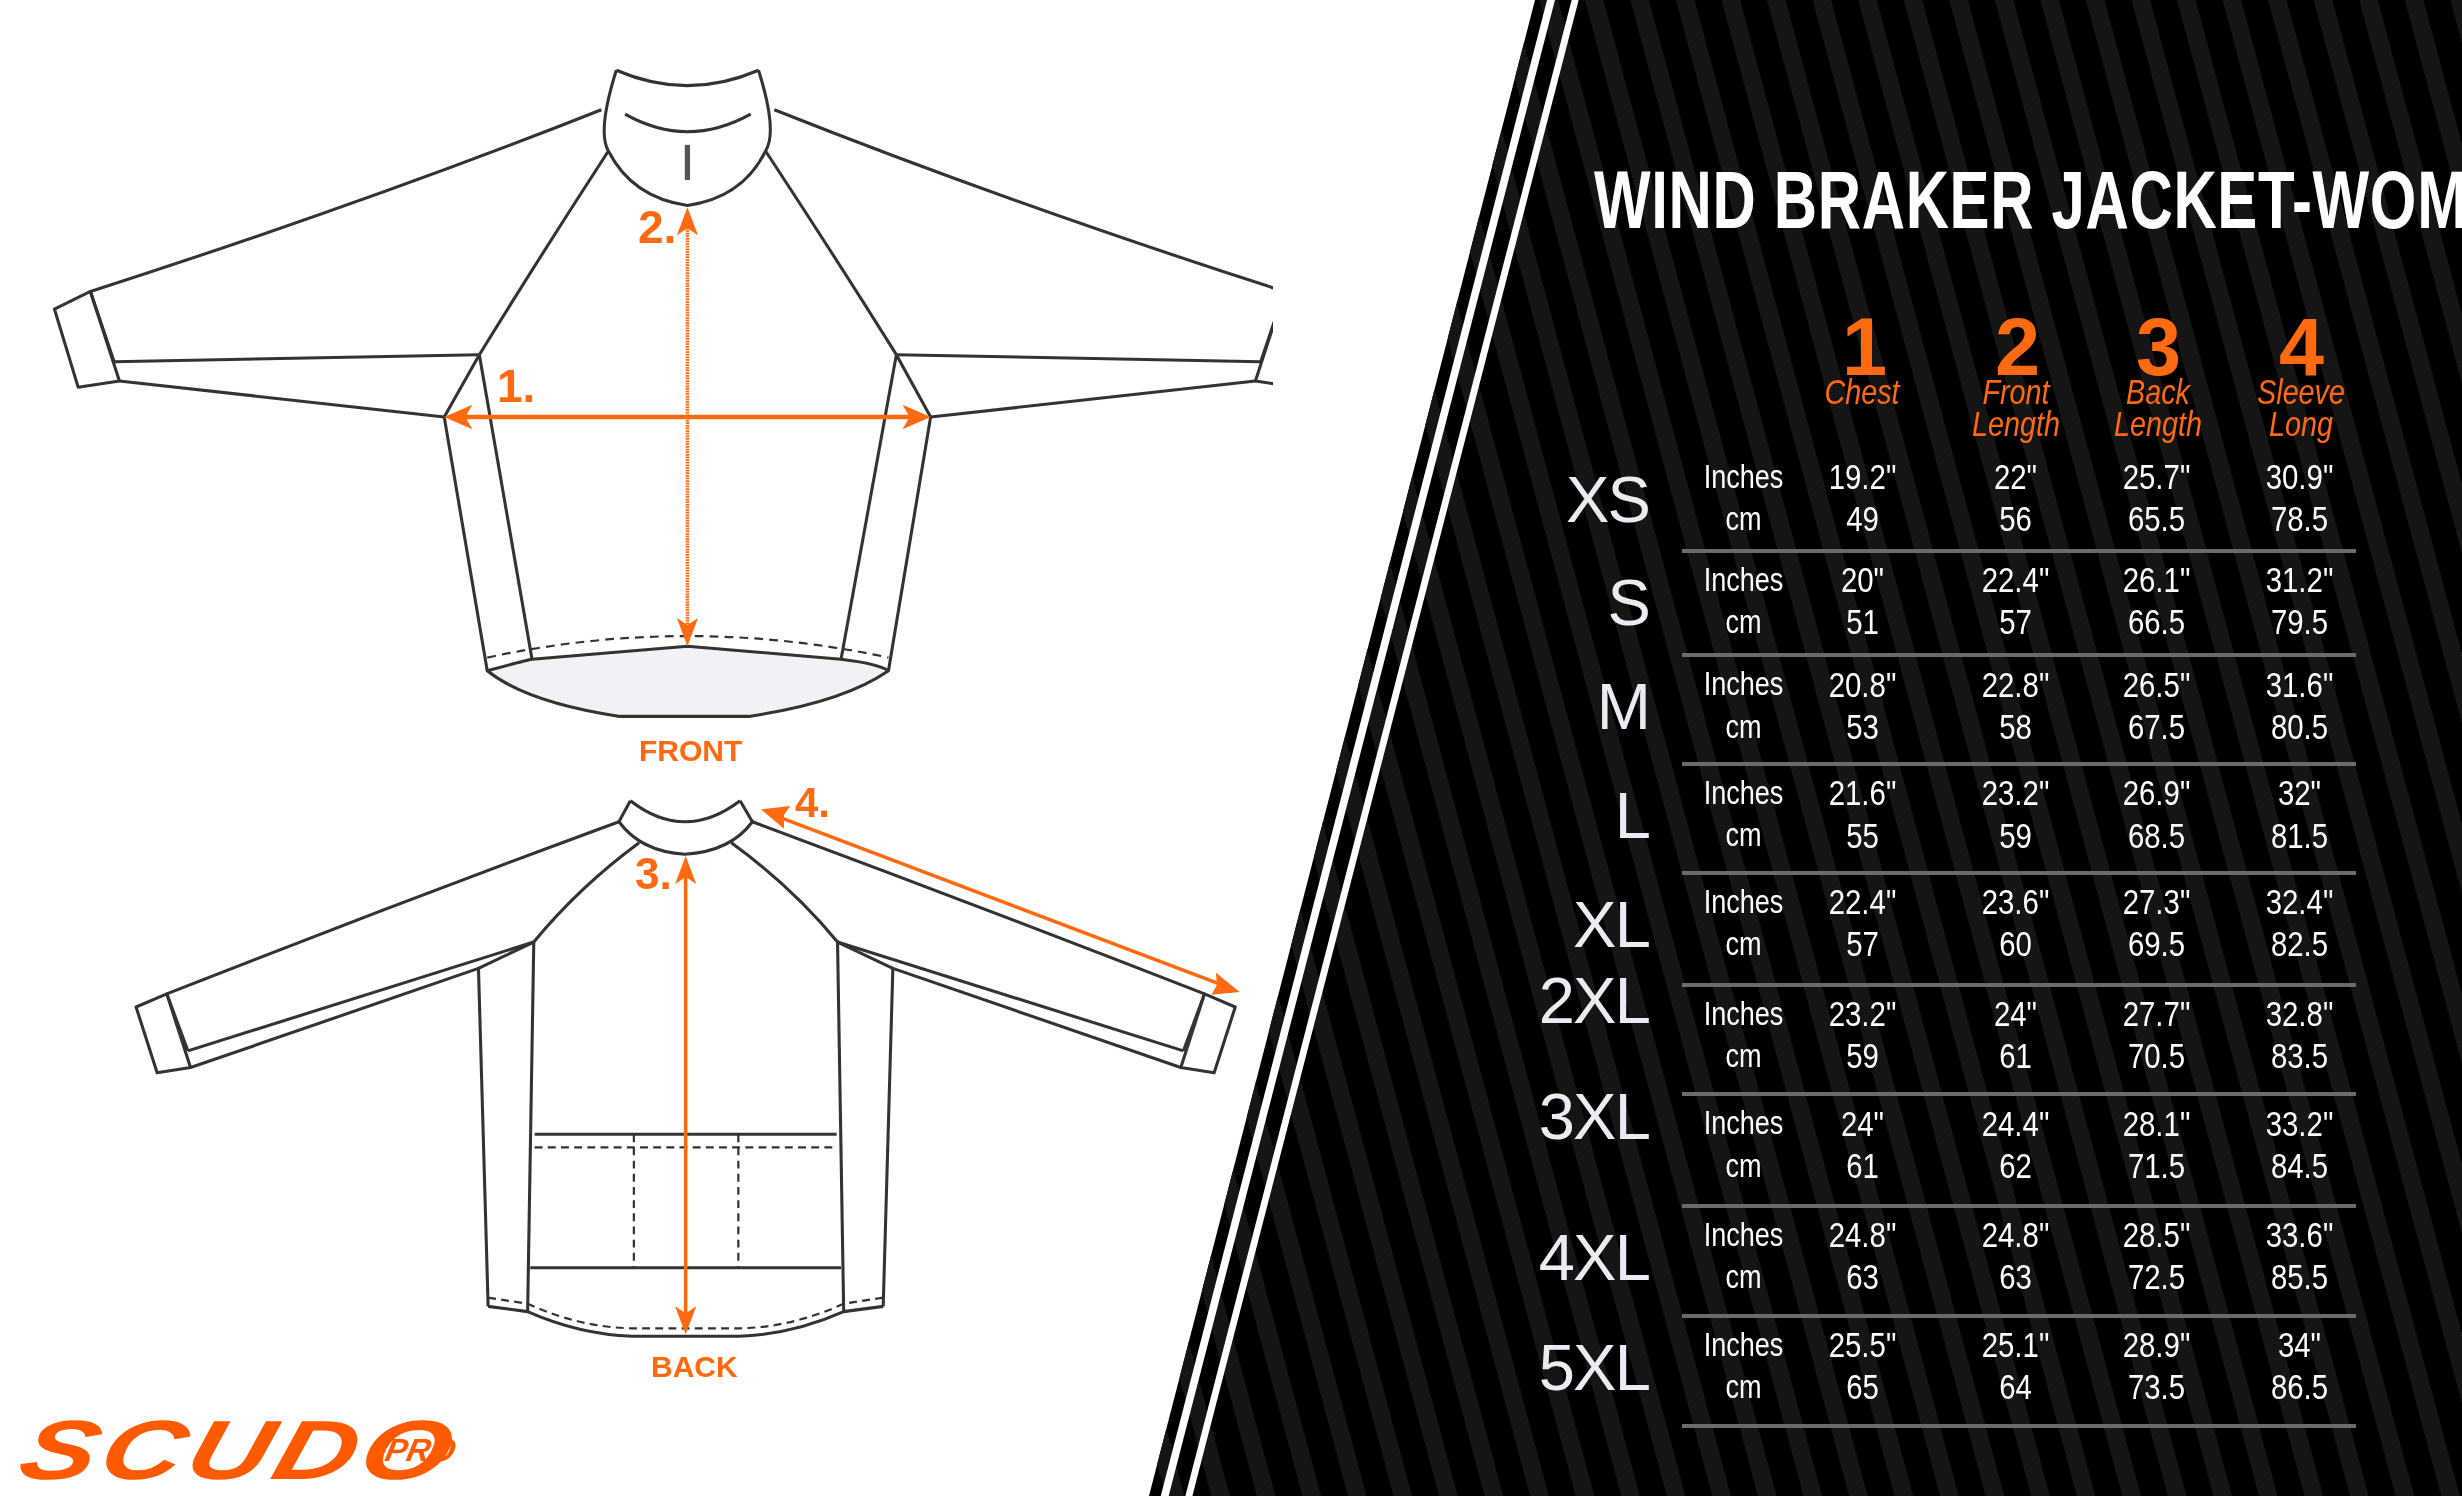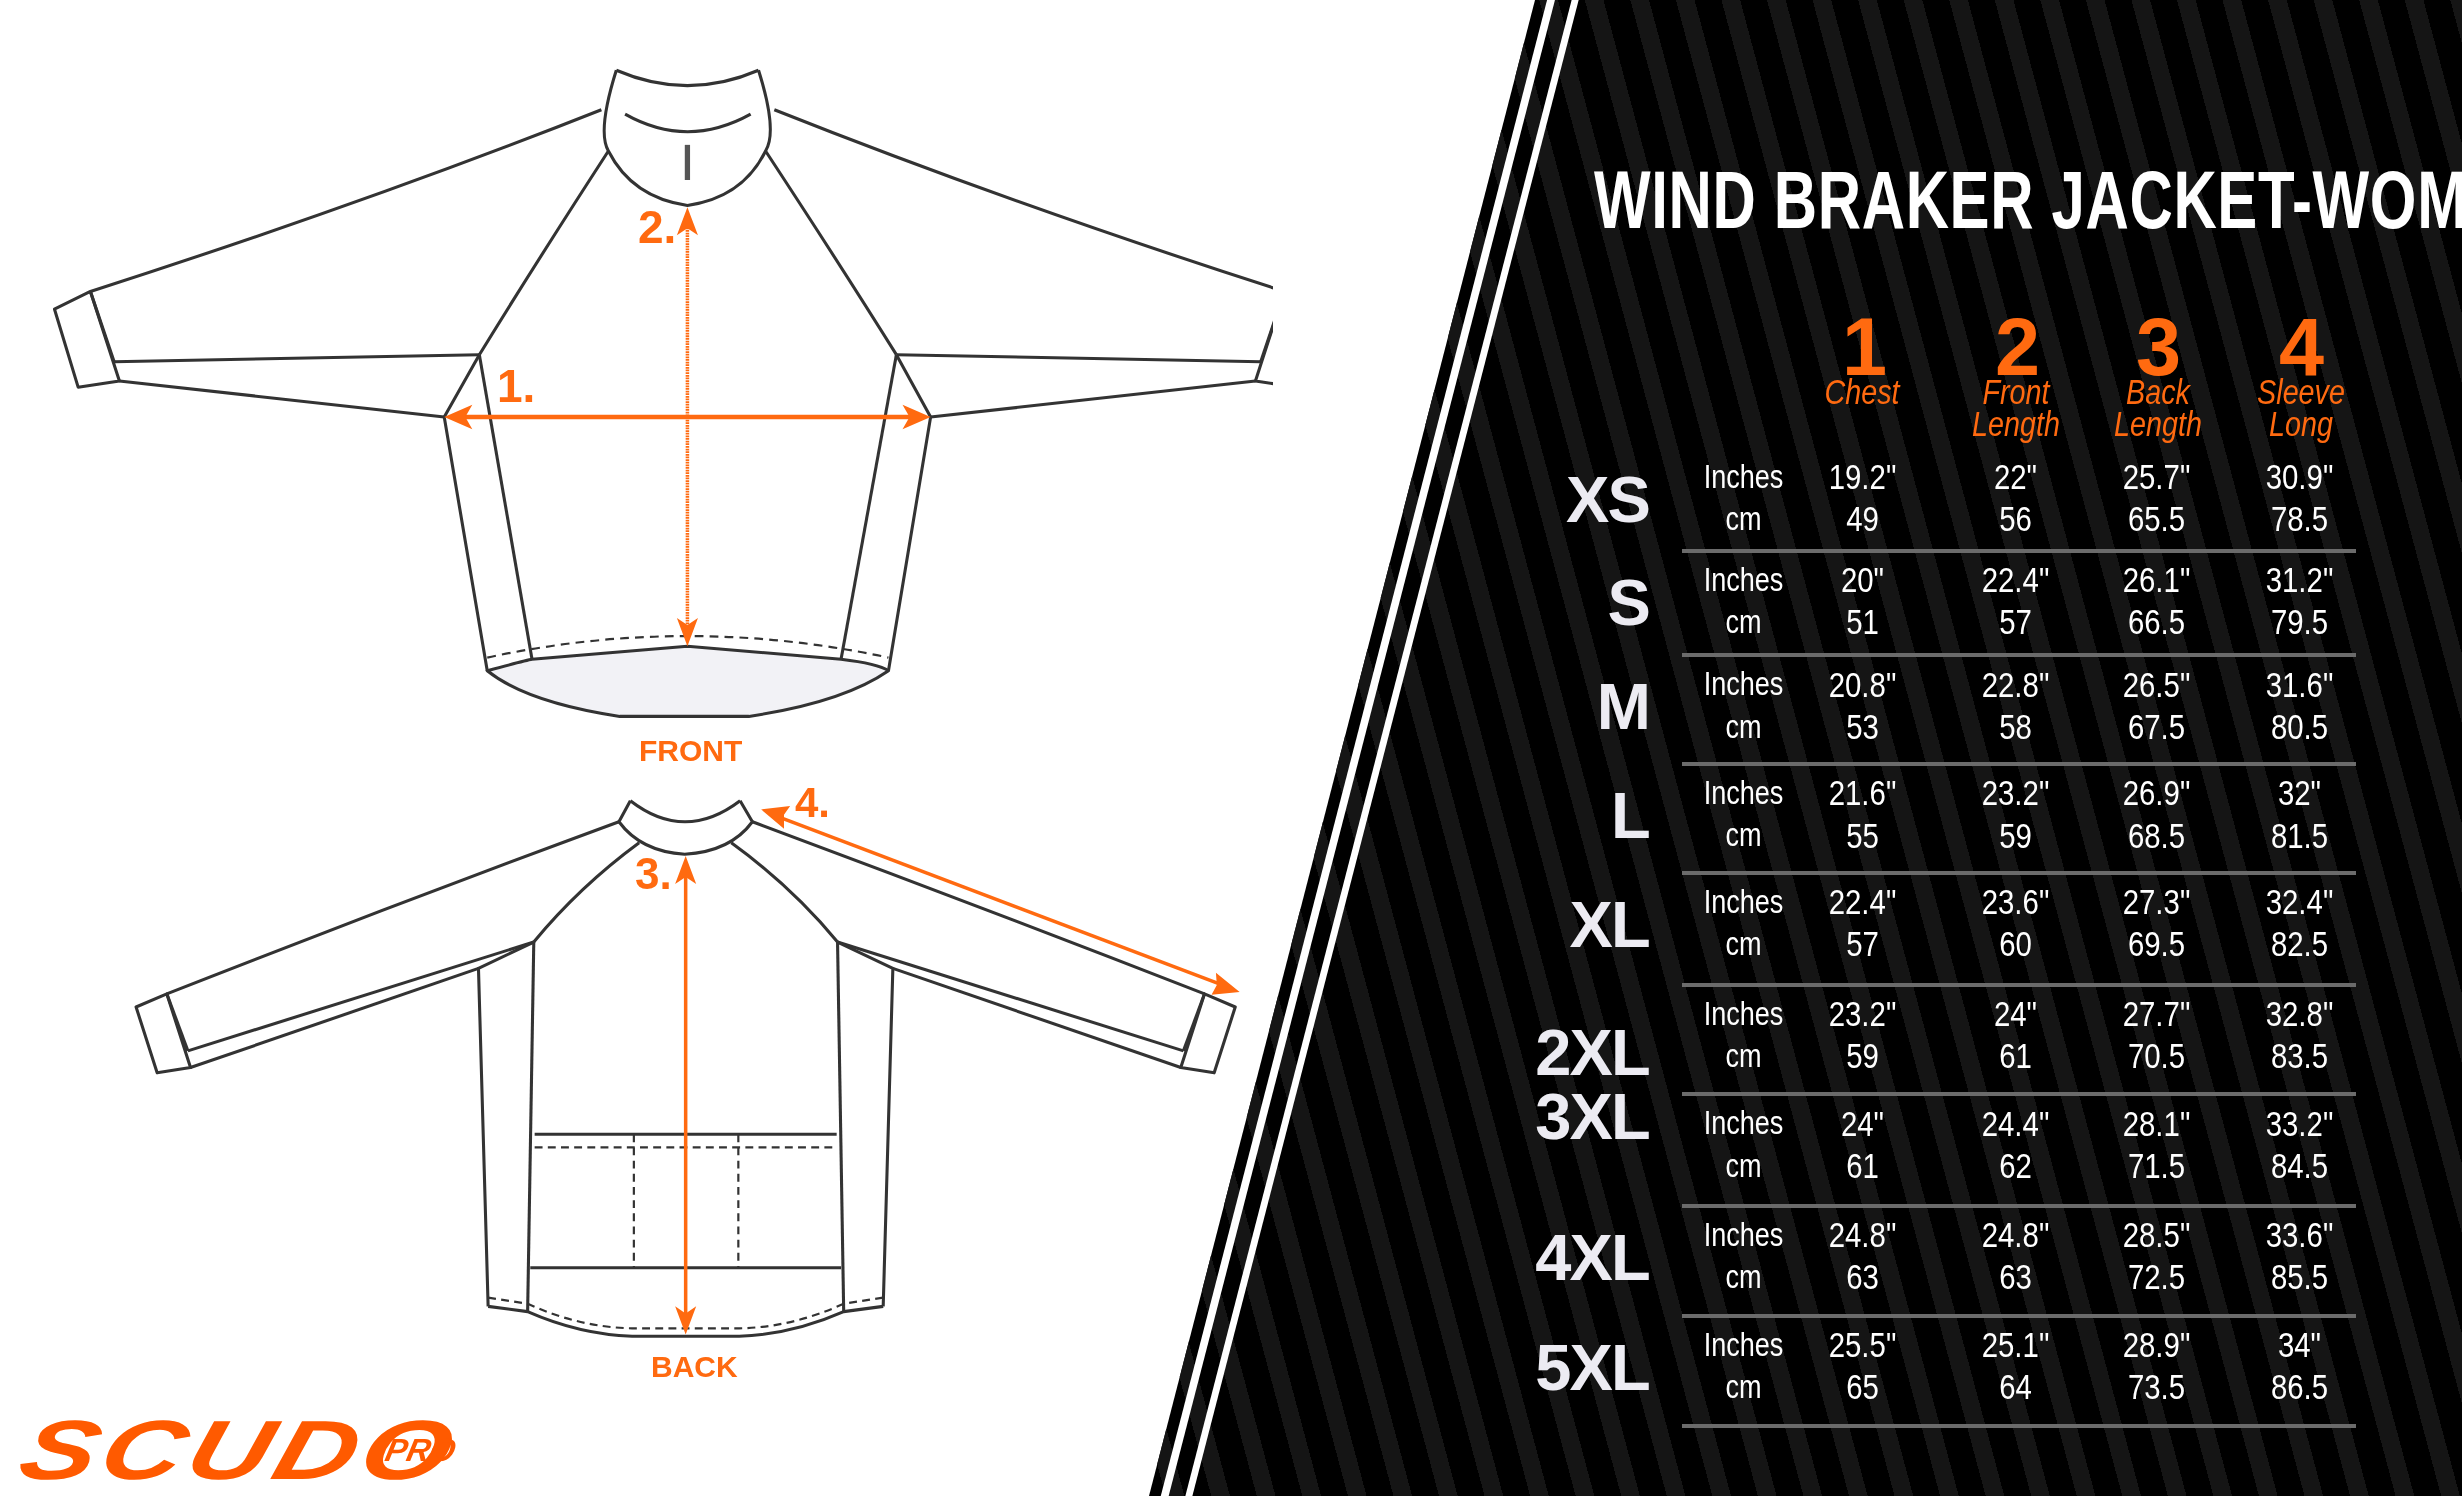--- a/index.html
+++ b/index.html
@@ -7,21 +7,21 @@
   #dark-panel { position:absolute; left:0; top:0; width:2462px; height:1496px;
     clip-path: polygon(1535px 0, 2462px 0, 2462px 1496px, 1149px 1496px);
     background-color:#000;
     background-image: repeating-linear-gradient(75deg, transparent 0px, transparent 26px, #151515 26px, #151515 44px);
   }
   #edge-stripes { position:absolute; left:0; top:0; width:2462px; height:1496px; pointer-events:none; }
   svg.drawing { position:absolute; left:0; top:0; }
   .title { position:absolute; left:1594px; top:160px; font-weight:700; font-size:81px; color:#fff; letter-spacing:0.9px; white-space:nowrap; transform-origin:left top; transform:scaleX(0.74); line-height:1; }
   .col-num { position:absolute; top:307px; width:105px; margin-left:-53px; text-align:center; color:#ff6a10; font-weight:700; font-size:81px; line-height:1; }
   .col-label { position:absolute; top:376px; width:176px; margin-left:-88px; text-align:center; color:#ff6a10; font-style:italic; font-size:35px; line-height:32px; transform:scaleX(0.82); }
-  .size-label { position:absolute; left:1493px; width:156px; text-align:right; color:#ecebf2; font-weight:700; font-size:65px; line-height:1; letter-spacing:-1.8px; }
+  .size-label { position:absolute; left:1493px; width:156px; text-align:right; color:#ecebf2; font-weight:400; font-size:65px; line-height:1; letter-spacing:-1.8px; }
   .unit { position:absolute; left:1691px; width:105px; text-align:center; color:#fff; font-size:33px; line-height:1; transform:scaleX(0.82); }
   .val { position:absolute; width:123px; margin-left:-61px; text-align:center; color:#fff; font-size:35px; line-height:1; transform:scaleX(0.84); }
   .sep { position:absolute; left:1682px; width:674px; height:4.4px; background:#6b6b6b; }
   .diagram-label { position:absolute; color:#ff6a10; font-weight:700; line-height:1; white-space:nowrap; }
   .logo { position:absolute; left:35px; top:1408px; color:#ff5a00; font-weight:900; font-style:italic; font-size:84px; letter-spacing:3.5px; line-height:1; transform-origin:left top; transform:scaleX(1.35) skewX(-12deg); }
   .logo-pro { position:absolute; left:386px; top:1434px; color:#ff5a00; font-weight:900; font-style:italic; font-size:32px; line-height:1; transform:skewX(-12deg); }
 </style>
 </head>
 <body>
 
@@ -227,21 +227,21 @@
       <div class="val" style="left:1862px; top:926px">57</div>
       <div class="val" style="left:2015px; top:884px">23.6"</div>
       <div class="val" style="left:2015px; top:926px">60</div>
       <div class="val" style="left:2156px; top:884px">27.3"</div>
       <div class="val" style="left:2156px; top:926px">69.5</div>
       <div class="val" style="left:2299px; top:884px">32.4"</div>
       <div class="val" style="left:2299px; top:926px">82.5</div>
       <div class="sep" style="top:983px"></div>
     </div>
     <div>
-      <div class="size-label" style="top:1020px">2XL</div>
+      <div class="size-label" style="top:968px">2XL</div>
       <div class="unit" style="top:997px">Inches</div>
       <div class="unit" style="top:1039px">cm</div>
       <div class="val" style="left:1862px; top:996px">23.2"</div>
       <div class="val" style="left:1862px; top:1038px">59</div>
       <div class="val" style="left:2015px; top:996px">24"</div>
       <div class="val" style="left:2015px; top:1038px">61</div>
       <div class="val" style="left:2156px; top:996px">27.7"</div>
       <div class="val" style="left:2156px; top:1038px">70.5</div>
       <div class="val" style="left:2299px; top:996px">32.8"</div>
       <div class="val" style="left:2299px; top:1038px">83.5</div>

